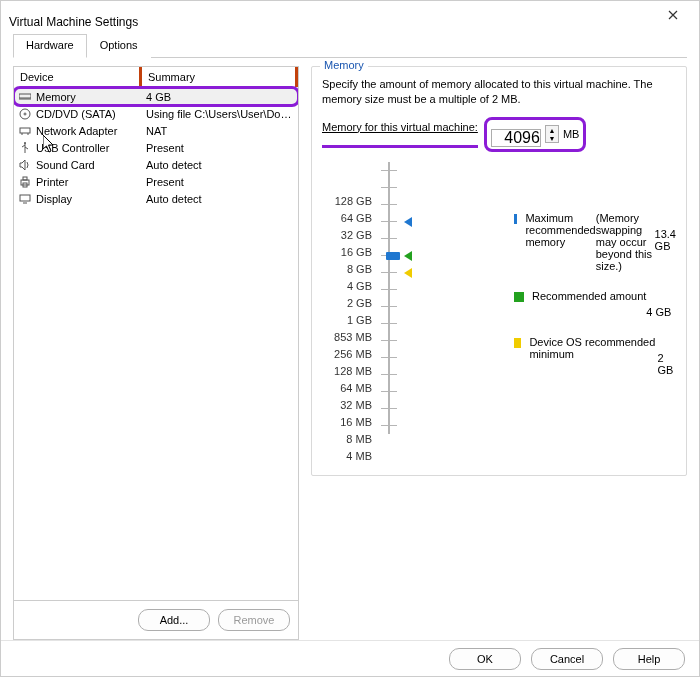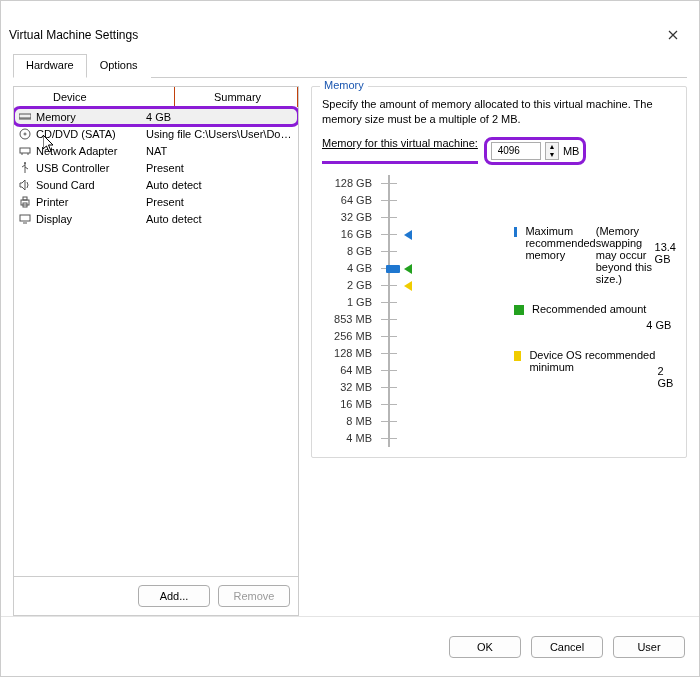--- a/index.html
+++ b/index.html
@@ -1,67 +1,67 @@
 <!DOCTYPE html>
 <html><head>
 <meta charset="utf-8">
 <style>
   * { box-sizing: border-box; }
   html, body { margin:0; padding:0; font-family: "Segoe UI", Tahoma, sans-serif; font-size:11px; color:#000; background:#fff; }
   .window { width:700px; height:677px; border:1px solid #ccc; position:relative; display:flex; flex-direction:column; }
-  .titlebar { height:28px; display:flex; align-items:center; padding:0 8px; justify-content:space-between;margin-top:20px; }
+  .titlebar { height:28px; display:flex; align-items:flex-end; padding:0 8px; justify-content:space-between; }
   .titlebar .title { font-size:12px; color:#000; }
   .close { width:36px; height:28px; display:flex; align-items:center; justify-content:center; color:#333; }
   .tabs { margin:4px 12px 0 12px; display:flex; border-bottom:1px solid #ccc; }
   .tab { padding:4px 12px 6px 12px; border:1px solid transparent; border-bottom:none; position:relative; top:1px; background:#fff;}
   .tab.active { border-color:#ccc; border-bottom:1px solid #fff; }
   .body { flex:1; display:flex; padding:8px 12px 0 12px; gap:12px; overflow:hidden;}
   .left { width:286px; display:flex; flex-direction:column; }
   .dev-table { flex:1; border:1px solid #ccc; border-bottom:none; overflow:hidden; }
   .dev-head { display:flex; background:#fff; border-bottom:1px solid #eee; }
-  .dev-head div { padding:4px 6px; border-right:1px solid #c2410c; font-weight:normal;margin-left:33px; }
+  .dev-head div { padding:4px 6px; border-right:3px solid #c2410c; font-weight:normal; }
   .col-dev { width:128px; }
   .col-sum { flex:1; }
   .dev-rows { }
   .dev-row { display:flex; align-items:center; height:17px; padding-left:4px; }
   .dev-row.selected { background:#f0f0f0; outline:3px solid #8b1cd6; outline-offset:-1px; border-radius:6px; }
   .dev-row .ic { width:14px; height:14px; margin-right:4px; display:flex; align-items:center; justify-content:center; color:#555; }
   .dev-row .name { width:110px; white-space:nowrap; overflow:hidden; }
   .dev-row .summ { flex:1; white-space:nowrap; overflow:hidden; text-overflow:ellipsis; padding-right:4px;}
   .left-buttons { border:1px solid #ccc; border-top:1px solid #ccc; padding:8px; display:flex; justify-content:flex-end; gap:8px; }
-  .btn { min-width:72px; height:22px; border:1px solid #adadad; background:#fdfdfd; border-radius:4px; display:flex; align-items:center; justify-content:center; padding:0 12px; }
+  .btn { min-width:72px; height:22px; border:1px solid #adadad; background:#fdfdfd; border-radius:10px; display:flex; align-items:center; justify-content:center; padding:0 12px; }
   .btn.disabled { color:#9a9a9a; }
   .right { flex:1; display:flex; flex-direction:column; }
   .group { border:1px solid #d9d9d9; border-radius:2px; padding:10px 10px 10px 10px; position:relative; }
   .group-title { position:absolute; top:-8px; left:8px; background:#fff; padding:0 4px; color:#1a56b0; }
   .memdesc { line-height:1.35; margin-bottom:10px; }
   .meminput-row { display:flex; align-items:center; gap:6px; margin-bottom:6px; }
   .meminput-row label { flex:0 0 auto; }
   .underline-purple { border-bottom:3px solid #8b1cd6; padding-bottom:12px;text-decoration:underline; }
   .spinwrap { display:flex; align-items:center; border:3px solid #8b1cd6; border-radius:8px; padding:2px 4px; gap:4px; }
-  .numin { width:50px; height:18px; border:1px solid #adadad; text-align:right; padding-right:20px; font-family:inherit; font-size:10px; }
+  .numin { width:50px; height:18px; border:1px solid #adadad; text-align:right; padding-right:0; font-family:inherit; font-size:16px;margin-top:7px; }
   .spinbtns { display:flex; flex-direction:column; border:1px solid #adadad; }
   .spinbtns div { width:12px; height:8px; display:flex; align-items:center; justify-content:center; font-size:7px; line-height:1; background:#f4f4f4; }
   .scale-area { display:flex; margin-top:10px; }
-  .scale-col { display:flex; flex-direction:column; width:56px; }
+  .scale-col { display:flex; flex-direction:column; width:56px;margin-top:31px; }
   .scale-col .tick { height:17px; display:flex; align-items:center; justify-content:flex-end; width:100%; padding-right:6px; color:#333; }
   .track { width:10px; margin:0 6px; display:flex; flex-direction:column; align-items:center; }
   .markers { width:24px; position:relative; }
   .tri { width:0; height:0; border-top:5px solid transparent; border-bottom:5px solid transparent; }
   .tri.blue { border-right:8px solid #1f77d0; }
   .tri.green { border-right:8px solid #23a11f; }
   .tri.yellow { border-right:8px solid #f0cc00; }
   .thumb { position:absolute; left:-14px; width:14px; height:8px; background:#1f77d0; border-radius:1px; }
   .legend { flex:1; padding-left:90px; display:flex; flex-direction:column; gap:18px; padding-top:50px;}
   .legend .item { display:flex; gap:8px; }
   .legend .sw { width:10px; height:10px; margin-top:2px; }
   .legend .txt { display:flex; flex-direction:row; }
   .legend .sub { color:#000; }
   .legend .val { margin-top:16px; }
-  .footer { height:60px; display:flex; align-items:center; justify-content:flex-end; gap:10px; padding:0 14px; border-top:1px solid #e4e4e4; }
+  .footer { height:36px; display:flex; align-items:center; justify-content:flex-end; gap:10px; padding:0 14px; border-top:1px solid #e4e4e4; }
   .cursor { position:absolute; width:12px; height:18px; pointer-events:none; }
   svg { display:block; }
 </style>
 </head>
 <body>
 
 <div class="window">
   <div class="titlebar">
     <span class="title">Virtual Machine Settings</span>
     <div class="close">
@@ -251,21 +251,21 @@
             </div>
           </div>
         </div>
       </div>
     </div>
   </div>
 
   <div class="footer">
     <div class="btn">OK</div>
     <div class="btn">Cancel</div>
-    <div class="btn">User</div>
+    <div class="btn">Help</div>
   </div>
 
   <div class="cursor" style="left:42px; top:134px;">
     <svg width="12" height="18" viewBox="0 0 12 18">
         <path d="M0 0 L0 14 L3.5 11 L6 17 L8 16 L5.5 10 L10 10 Z" fill="#fff" stroke="#000" stroke-width="1"></path>
       </svg>
   </div>
 </div>
 
 </body></html>

